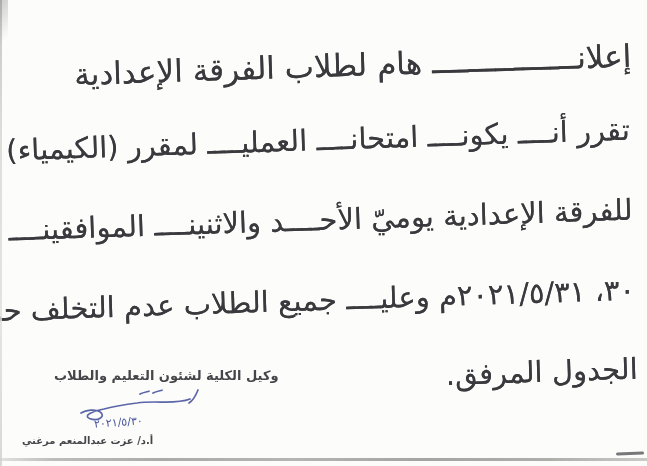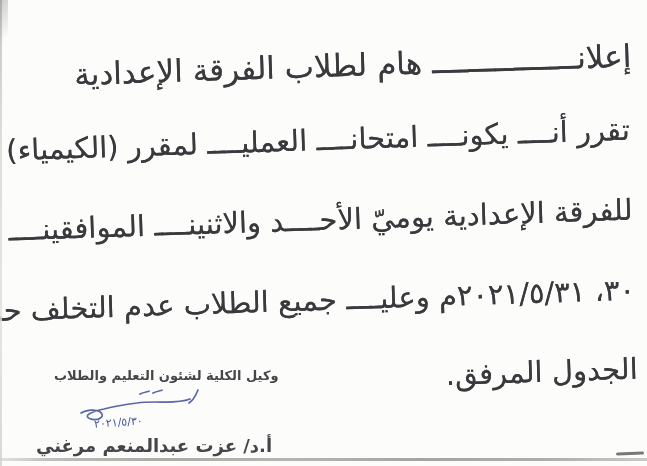--- a/index.html
+++ b/index.html
@@ -72,22 +72,22 @@
     top: 50px;
     left: 78px;
     font-size: 11px;
     color: #4a56a0;
     transform: rotate(-4deg);
     white-space: nowrap;
   }
   .sig-name {
     position: absolute;
     top: 69px;
-    left: 20px;
-    font-size: 18px;
+    left: 6px;
+    font-size: 10px;
     font-weight: bold;
     white-space: nowrap;
   }
 
   
   .edge-bottom {
     position: absolute;
     left: 0;
     top: 458px;
     width: 647px;

